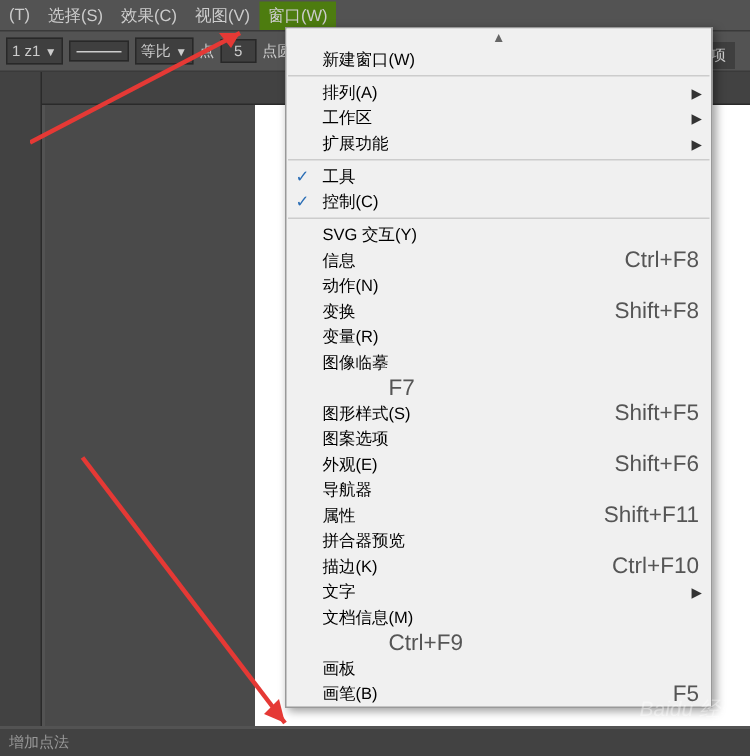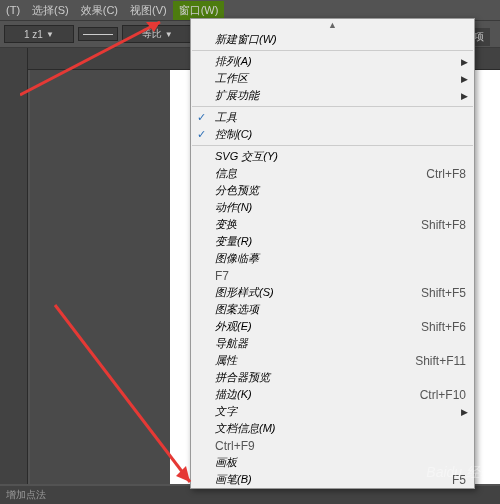--- a/index.html
+++ b/index.html
@@ -1,36 +1,36 @@
 <!DOCTYPE html>
 <html><head>
 <meta charset="utf-8">
 <style>
 * { margin: 0; padding: 0; box-sizing: border-box; font-family: "Microsoft YaHei", sans-serif; }
 body { width: 500px; height: 504px; background: #535353; overflow: hidden; position: relative; }
 .menubar { height: 20px; background: #535353; display: flex; align-items: center; font-size: 11px; color: #ccc; }
 .menubar-item { padding: 2px 6px; cursor: pointer; }
 .menubar-item.active { background: #4d7c0f; }
 .toolbar { height: 28px; background: #535353; border-top: 1px solid #3a3a3a; border-bottom: 1px solid #3a3a3a; display: flex; align-items: center; padding: 0 4px; gap: 4px; }
-.select-box { background: #3f3f3f; border: 1px solid #282828; color: #ccc; font-size: 10px; padding: 1px 19px; height: 18px; display: flex; align-items: center; }
+.select-box { background: #3f3f3f; border: 1px solid #282828; color: #ccc; font-size: 10px; padding: 1px 3px; height: 18px; display: flex; align-items: center; }
 .dropdown-arrow { margin-left: 3px; font-size: 8px; }
 .stroke-preview { width: 40px; height: 14px; background: #3f3f3f; border: 1px solid #282828; display: flex; align-items: center; justify-content: center; }
 .stroke-line { width: 30px; height: 1px; background: #ccc; }
 .num-input { width: 24px; height: 16px; background: #3f3f3f; border: 1px solid #282828; color: #ccc; font-size: 10px; text-align: center; }
 .toolbar-label { color: #ccc; font-size: 10px; }
 .right-label { position: absolute; right: 10px; top: 28px; color: #ccc; font-size: 10px; background: #3f3f3f; padding: 2px 6px; }
 .sub-bar { height: 22px; background: #424242; border-bottom: 1px solid #2a2a2a; display: flex; align-items: center; padding-left: 8px; color: #999; font-size: 11px; }
 .canvas-area { position: absolute; left: 30px; top: 70px; right: 0; bottom: 20px; background: #4a4a4a; }
 .canvas { position: absolute; left: 140px; top: 0; right: 0; bottom: 0; background: #fff; }
 .side-panel { position: absolute; left: 0; top: 48px; width: 28px; bottom: 20px; background: #424242; border-right: 1px solid #2a2a2a; }
 .bottom-bar { position: absolute; left: 0; bottom: 0; right: 0; height: 18px; background: #424242; display: flex; align-items: center; padding-left: 6px; color: #999; font-size: 10px; }
 .dropdown-menu { position: absolute; left: 190px; top: 18px; width: 285px; background: #f0f0f0; border: 1px solid #999; box-shadow: 2px 2px 6px rgba(0,0,0,0.4); font-size: 11px; color: #000; max-height: 480px; }
 .menu-item { display: flex; align-items: center; height: 17px; padding: 0 8px 0 24px; position: relative; }
-.menu-item-label { flex: 1; font-style: italic; }
-.menu-item-shortcut { color: #555; font-size: 12px; }
+.menu-item-label { flex: 1; }
+.menu-item-shortcut { color: #555; font-size: 15px; margin-left: 44px; }
 .menu-item-arrow { position: absolute; right: 6px; font-size: 9px; color: #333; }
 .menu-check { position: absolute; left: 6px; color: #2a6db5; font-size: 11px; }
 .menu-sep { height: 1px; background: #ccc; margin: 2px 1px; }
 .scroll-arrow { height: 12px; display: flex; align-items: center; justify-content: center; background: #f0f0f0; font-size: 9px; color: #666; }
 .red-arrow1 { position: absolute; left: 20px; top: 20px; width: 160px; height: 80px; pointer-events: none; }
 .red-arrow2 { position: absolute; left: 50px; top: 300px; width: 150px; height: 190px; pointer-events: none; }
 .watermark { position: absolute; right: 6px; bottom: 22px; color: rgba(255,255,255,0.4); font-size: 14px; font-style: italic; pointer-events: none; }
 </style>
 </head>
 <body>
@@ -106,23 +106,20 @@
       </div>
       <div class="menu-sep"></div>
       <div class="menu-item">
         <span class="menu-item-label">SVG 交互(Y)</span>
       </div>
       <div class="menu-item">
         <span class="menu-item-label">信息</span>
         <span class="menu-item-shortcut">Ctrl+F8</span>
       </div>
       <div class="menu-item">
-        <span class="menu-item-label">分色预览</span>
-      </div>
-      <div class="menu-item">
         <span class="menu-item-label">动作(N)</span>
       </div>
       <div class="menu-item">
         <span class="menu-item-label">变换</span>
         <span class="menu-item-shortcut">Shift+F8</span>
       </div>
       <div class="menu-item">
         <span class="menu-item-label">变量(R)</span>
       </div>
       <div class="menu-item">

